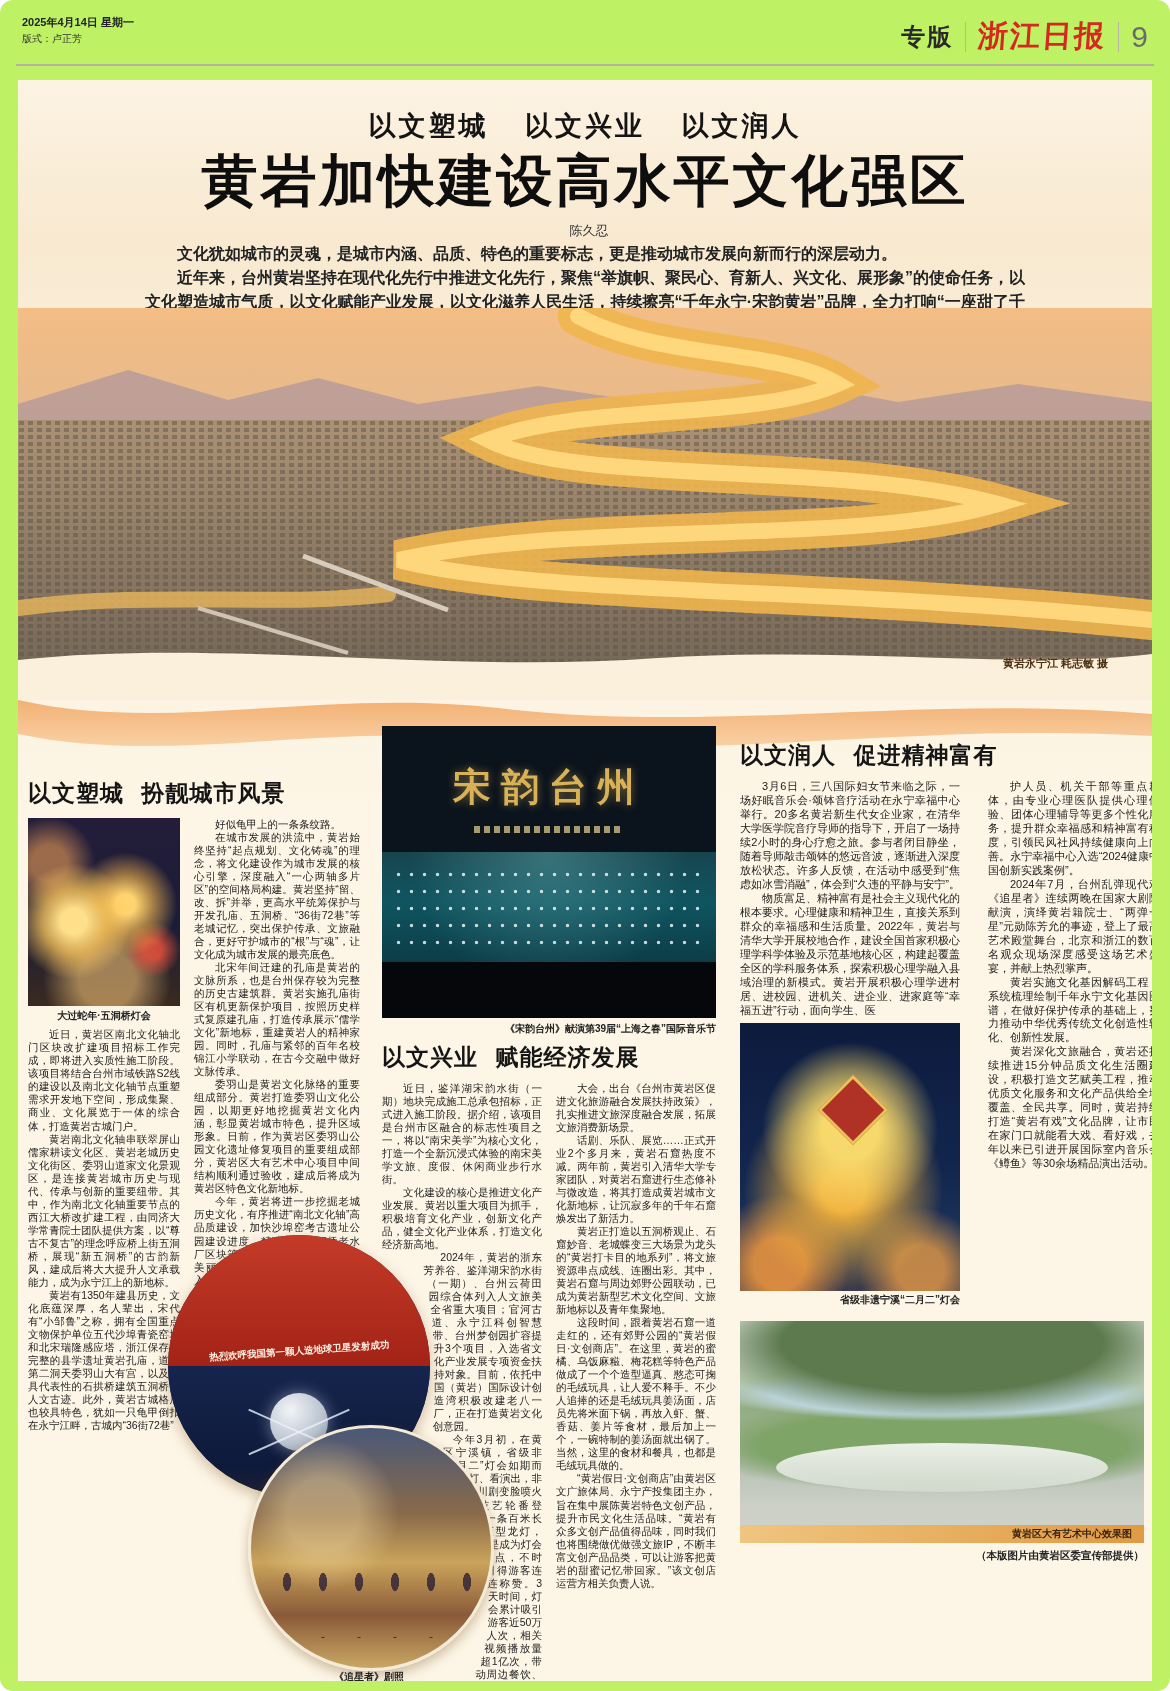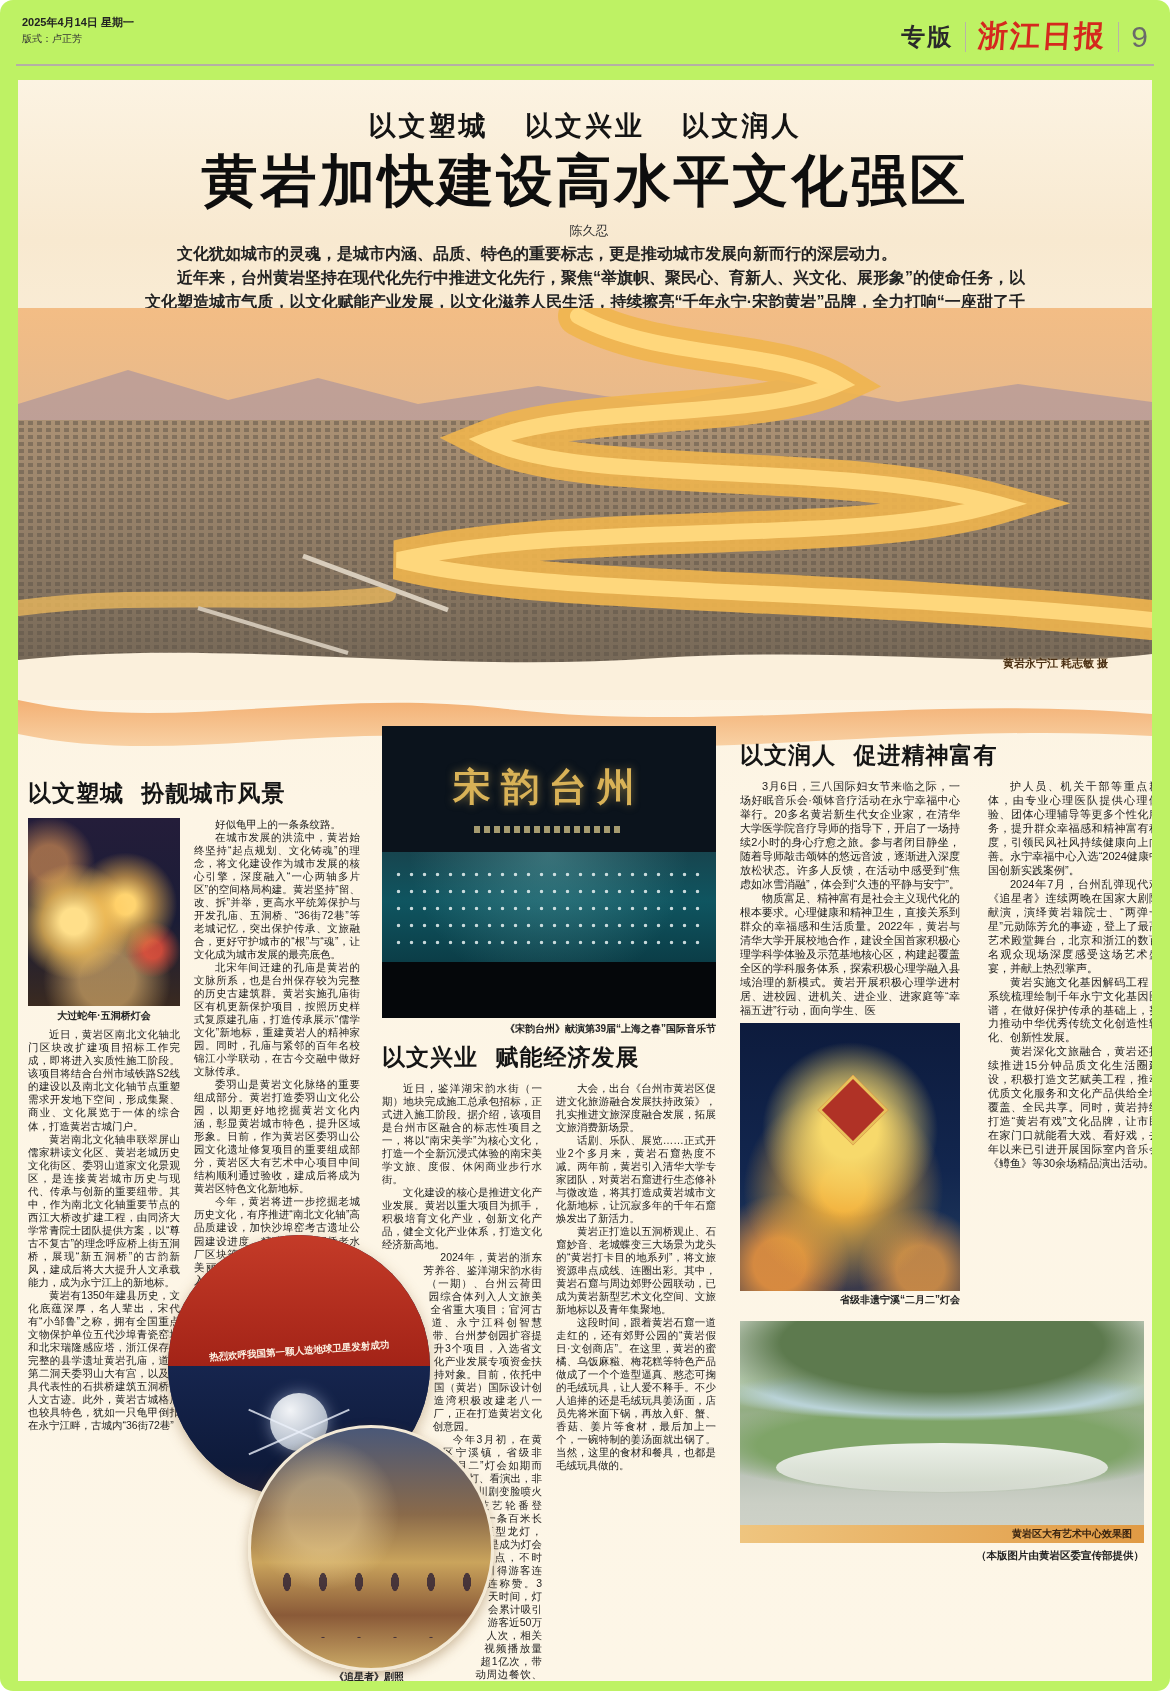--- a/index.html
+++ b/index.html
@@ -212,20 +212,21 @@
           <div class="spacer1"></div>
           <p>2024年，黄岩的浙东芳养谷、鉴洋湖宋韵水街（一期）、台州云荷田园综合体列入人文旅美全省重大项目；官河古道、永宁江科创智慧带、台州梦创园扩容提升3个项目，入选省文化产业发展专项资金扶持对象。目前，依托中国（黄岩）国际设计创造湾积极改建老八一厂，正在打造黄岩文化创意园。</p>
           <div class="spacer2"></div>
           <p>今年3月初，在黄岩区宁溪镇，省级非遗“二月二”灯会如期而至。赏花灯、看演出，非遗打铁花、川剧变脸喷火等非遗技艺轮番登场，一条百米长的巨型龙灯，更是成为灯会焦点，不时引得游客连连称赞。3天时间，灯会累计吸引游客近50万人次，相关视频播放量超1亿次，带动周边餐饮、民宿营收增长40%，带动旅游收入4000多万元。以文塑旅，以旅彰文。黄岩举办全区文旅融合高质量发展</p>
         </div>
         <div class="col-m bt">
           <p>大会，出台《台州市黄岩区促进文化旅游融合发展扶持政策》，扎实推进文旅深度融合发展，拓展文旅消费新场景。</p>
           <p>话剧、乐队、展览……正式开业2个多月来，黄岩石窟热度不减。两年前，黄岩引入清华大学专家团队，对黄岩石窟进行生态修补与微改造，将其打造成黄岩城市文化新地标，让沉寂多年的千年石窟焕发出了新活力。</p>
           <p>黄岩正打造以五洞桥观止、石窟妙音、老城蝶变三大场景为龙头的“黄岩打卡目的地系列”，将文旅资源串点成线、连圈出彩。其中，黄岩石窟与周边郊野公园联动，已成为黄岩新型艺术文化空间、文旅新地标以及青年集聚地。</p>
           <p>这段时间，跟着黄岩石窟一道走红的，还有郊野公园的“黄岩假日·文创商店”。在这里，黄岩的蜜橘、乌饭麻糍、梅花糕等特色产品做成了一个个造型逼真、憨态可掬的毛绒玩具，让人爱不释手。不少人追捧的还是毛绒玩具姜汤面，店员先将米面下锅，再放入虾、蟹、香菇、姜片等食材，最后加上一个，一碗特制的姜汤面就出锅了。当然，这里的食材和餐具，也都是毛绒玩具做的。</p>
+          <p>“黄岩假日·文创商店”由黄岩区文广旅体局、永宁产投集团主办，旨在集中展陈黄岩特色文创产品，提升市民文化生活品味。“黄岩有众多文创产品值得品味，同时我们也将围绕做优做强文旅IP，不断丰富文创产品品类，可以让游客把黄岩的甜蜜记忆带回家。”该文创店运营方相关负责人说。</p>
         </div>
       </div>
     </div>
 
     <div class="block block-right">
       <h2 class="sec-h">以文润人 促进精神富有</h2>
       <div class="cols">
         <div class="col-ra bt bt-r">
           <p>3月6日，三八国际妇女节来临之际，一场好眠音乐会·颂钵音疗活动在永宁幸福中心举行。20多名黄岩新生代女企业家，在清华大学医学院音疗导师的指导下，开启了一场持续2小时的身心疗愈之旅。参与者闭目静坐，随着导师敲击颂钵的悠远音波，逐渐进入深度放松状态。许多人反馈，在活动中感受到“焦虑如冰雪消融”，体会到“久违的平静与安宁”。</p>
           <p>物质富足、精神富有是社会主义现代化的根本要求。心理健康和精神卫生，直接关系到群众的幸福感和生活质量。2022年，黄岩与清华大学开展校地合作，建设全国首家积极心理学科学体验及示范基地核心区，构建起覆盖全区的学科服务体系，探索积极心理学融入县域治理的新模式。黄岩开展积极心理学进村居、进校园、进机关、进企业、进家庭等“幸福五进”行动，面向学生、医</p>

